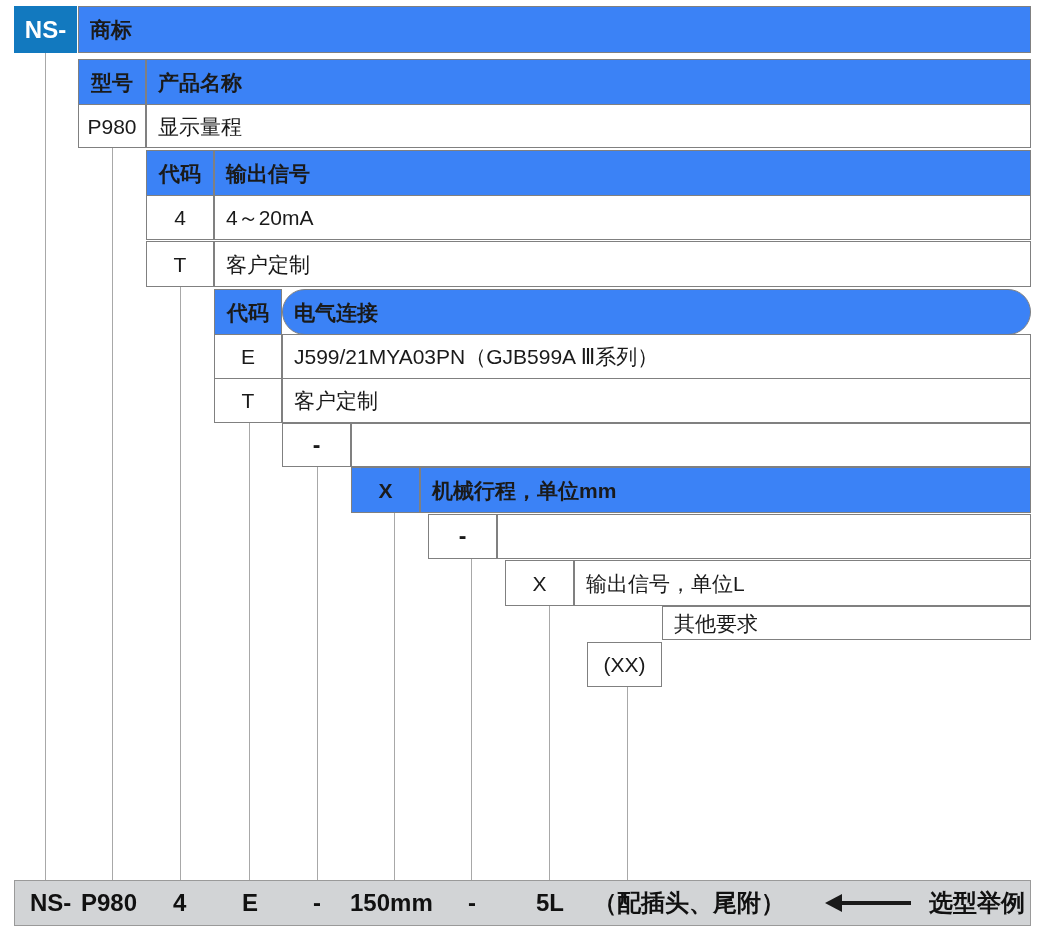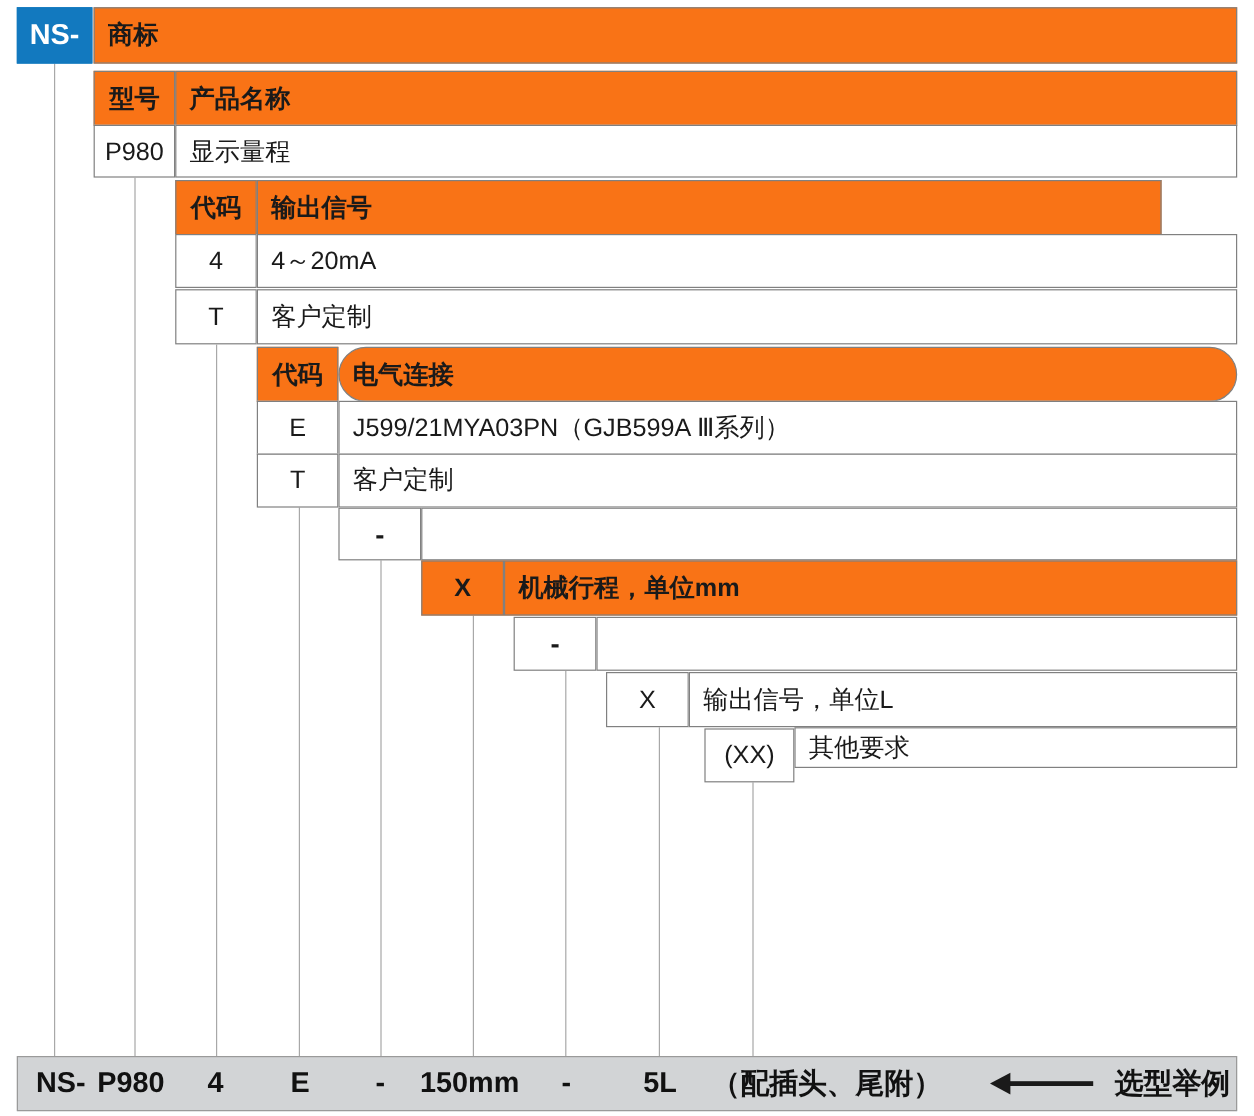--- a/index.html
+++ b/index.html
@@ -18,21 +18,21 @@
     box-sizing:border-box;
     border:1px solid #808080;
     background:#ffffff;
     display:flex;
     align-items:center;
     white-space:nowrap;
     color:#1a1a1a;
     font-size:21px;
     line-height:1;
   }
-  .cell.hdr{background:#f97316;font-weight:bold;}
+  .cell.hdr{background:#3b82f6;font-weight:bold;}
   .cell.ctr{justify-content:center;}
   .cell.lft{padding-left:11px;}
   .cell.brand{
     background:#1279bf;color:#ffffff;font-weight:bold;
     border:1px solid #1279bf;justify-content:center;font-size:24px;
   }
   .cell.dash{font-weight:bold;font-size:23px;}
 
   
   .vline{
@@ -86,21 +86,21 @@
   <div class="cell brand" style="left:14px; top:6px; width:63px; height:47px;">NS-</div>
   <div class="cell hdr lft" style="left:78px; top:6px; width:953px; height:47px;">商标</div>
 
   <div class="cell hdr ctr" style="left:78px; top:59px; width:68px; height:46px;">型号</div>
   <div class="cell hdr lft" style="left:146px; top:59px; width:885px; height:46px;">产品名称</div>
 
   <div class="cell ctr" style="left:78px; top:104px; width:68px; height:44px;">P980</div>
   <div class="cell lft" style="left:146px; top:104px; width:885px; height:44px;">显示量程</div>
 
   <div class="cell hdr ctr" style="left:146px; top:150px; width:68px; height:46px;">代码</div>
-  <div class="cell hdr lft" style="left:214px; top:150px; width:754px; height:46px;">输出信号</div>
+  <div class="cell hdr lft" style="left:214px; top:150px; width:817px; height:46px;">输出信号</div>
 
   <div class="cell ctr" style="left:146px; top:195px; width:68px; height:45px;">4</div>
   <div class="cell lft" style="left:214px; top:195px; width:817px; height:45px;">4～20mA</div>
 
   <div class="cell ctr" style="left:146px; top:241px; width:68px; height:46px;">T</div>
   <div class="cell lft" style="left:214px; top:241px; width:817px; height:46px;">客户定制</div>
 
   <div class="cell hdr ctr" style="left:214px; top:289px; width:68px; height:46px;">代码</div>
   <div class="cell hdr lft" style="left:282px; top:289px; width:749px; height:46px;border-radius:23px;">电气连接</div>
 
@@ -115,21 +115,21 @@
 
   <div class="cell hdr ctr" style="left:351px; top:467px; width:69px; height:46px;">X</div>
   <div class="cell hdr lft" style="left:420px; top:467px; width:611px; height:46px;">机械行程，单位mm</div>
 
   <div class="cell ctr dash" style="left:428px; top:514px; width:69px; height:45px;">-</div>
   <div class="cell lft" style="left:497px; top:514px; width:534px; height:45px;"></div>
 
   <div class="cell ctr" style="left:505px; top:560px; width:69px; height:46px;">X</div>
   <div class="cell lft" style="left:574px; top:560px; width:457px; height:46px;">输出信号，单位L</div>
 
-  <div class="cell ctr" style="left:587px; top:607px; width:75px; height:45px;">(XX)</div>
+  <div class="cell ctr" style="left:587px; top:642px; width:75px; height:45px;">(XX)</div>
   <div class="cell lft" style="left:662px; top:606px; width:369px; height:34px;">其他要求</div>
 
   <div id="exbar" style="left:14px; top:880px; width:1017px; height:46px;">
 
     <span class="ex" style="left:15px;">NS-</span>
     <span class="ex" style="left:66px;">P980</span>
     <span class="ex" style="left:158px;">4</span>
     <span class="ex" style="left:227px;">E</span>
     <span class="ex" style="left:298px;">-</span>
     <span class="ex" style="left:335px;">150mm</span>

